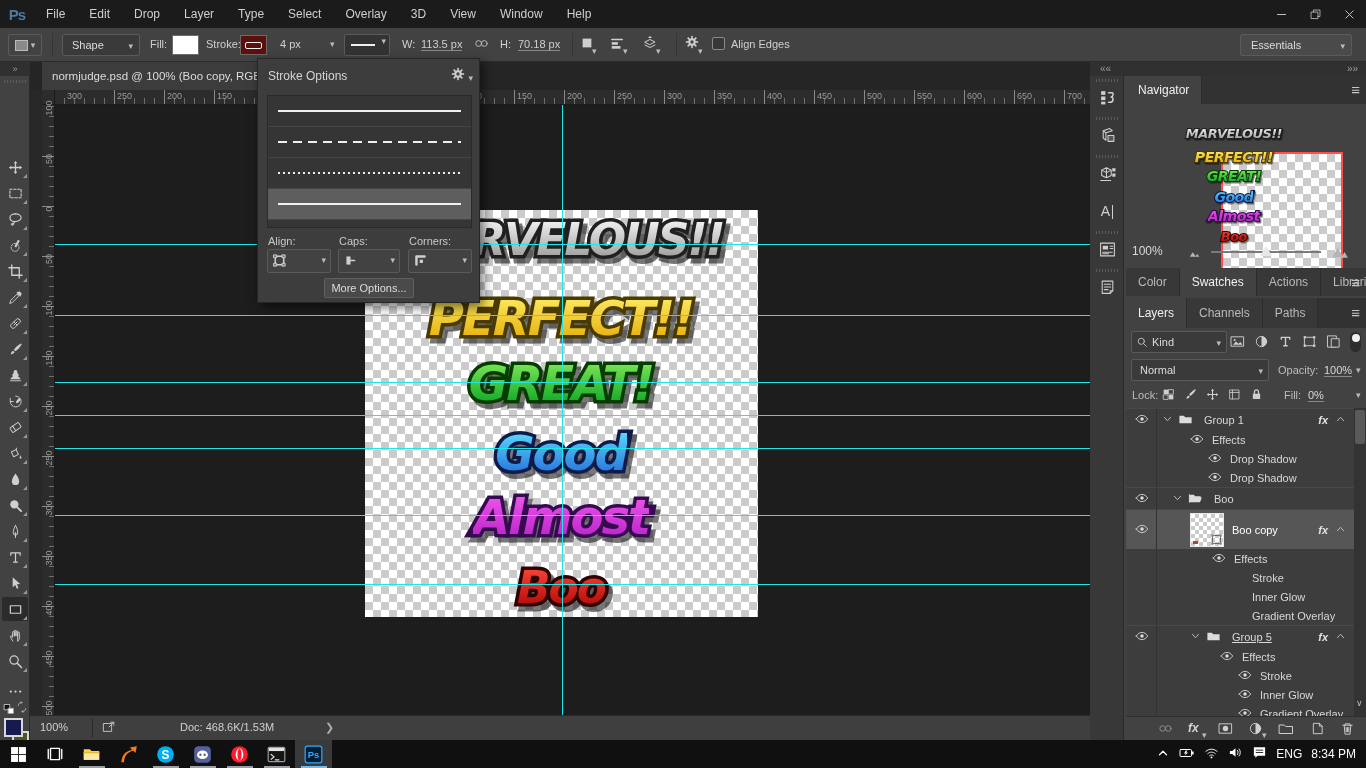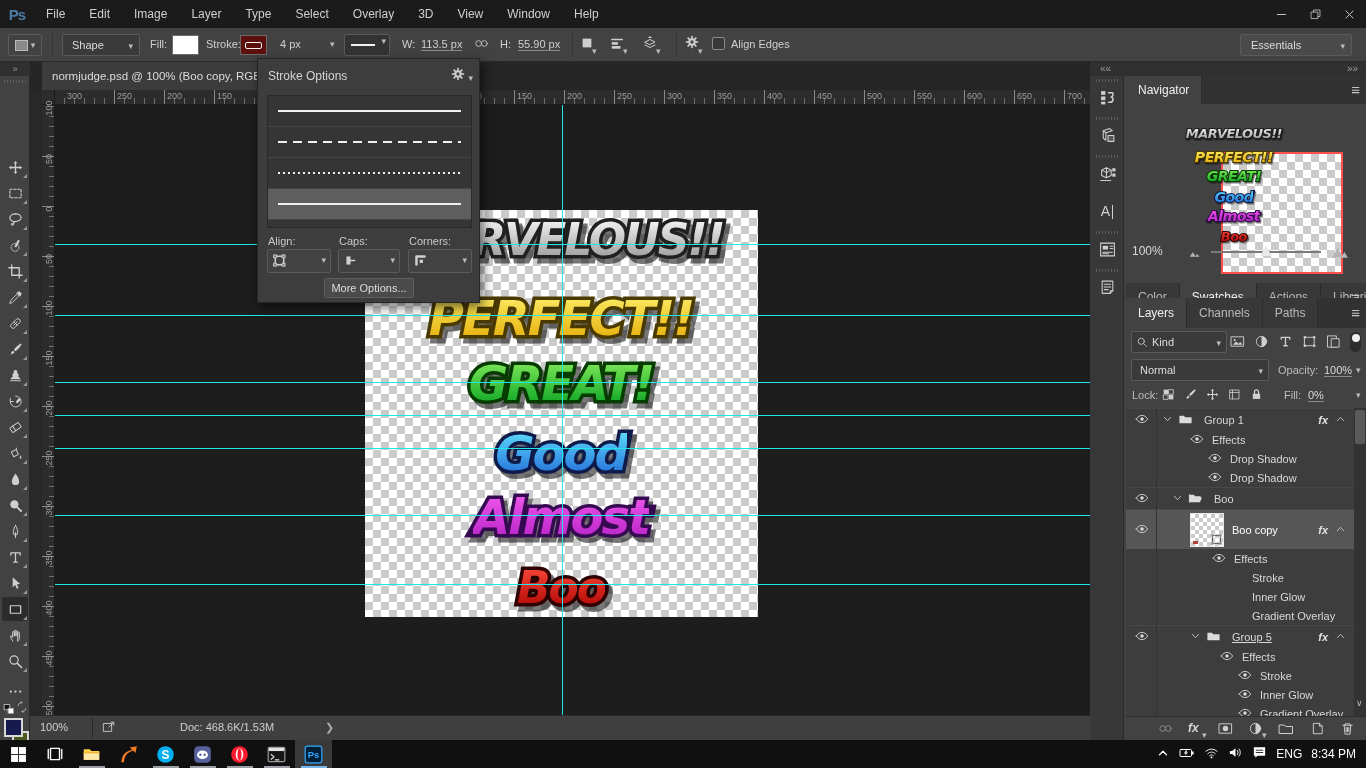--- a/index.html
+++ b/index.html
@@ -136,21 +136,21 @@
 </head>
 <body>
 
 <div id="app">
 
   <div id="menubar">
     <div id="ps-logo">Ps</div>
     <div id="menu-items" class="row">
         <div class="menu-item">File</div>
         <div class="menu-item">Edit</div>
-        <div class="menu-item">Image</div>
+        <div class="menu-item">Drop</div>
         <div class="menu-item">Layer</div>
         <div class="menu-item">Type</div>
         <div class="menu-item">Select</div>
         <div class="menu-item">Overlay</div>
         <div class="menu-item">3D</div>
         <div class="menu-item">View</div>
         <div class="menu-item">Window</div>
         <div class="menu-item">Help</div>
       </div>
     <div id="win-controls">
@@ -195,21 +195,21 @@
       <span class="abs" style="left:6px;top:9px;width:24px;height:2px;background:#f0f0f0;"></span>
       <span class="caret abs" style="right:3px;top:1px;">▾</span>
     </div>
     <div class="ob-label" style="left:402px;">W:</div>
     <div class="ob-label uval" style="left:421px;">113.5 px</div>
     <span class="abs" style="left:474px;top:8px;"><svg viewBox="0 0 16 16" width="15" height="15" fill="none" stroke-linecap="round" stroke-linejoin="round">
           <circle cx="5" cy="8" r="3.1" stroke="#bdbdbd"></circle>
           <circle cx="11" cy="8" r="3.1" stroke="#bdbdbd"></circle>
         </svg></span>
     <div class="ob-label" style="left:500px;">H:</div>
-    <div class="ob-label uval" style="left:518px;">55.90 px</div>
+    <div class="ob-label uval" style="left:518px;">70.18 px</div>
     <div class="ob-div" style="left:572px;"></div>
     <span class="abs" style="left:580px;top:8px;"><svg viewBox="0 0 16 16" width="14" height="14" fill="none" stroke-linecap="round" stroke-linejoin="round">
           <rect x="3" y="3" width="10" height="10" fill="#cfcfcf"></rect>
         </svg></span>
     <span class="caret abs" style="left:592px;top:18px;">▾</span>
     <span class="abs" style="left:610px;top:8px;"><svg viewBox="0 0 16 16" width="14" height="14" fill="none" stroke-linecap="round" stroke-linejoin="round">
           <path d="M2 4H14" stroke="#cfcfcf" stroke-width="1.6"></path>
           <rect x="2" y="7" width="7" height="3" fill="#cfcfcf"></rect>
           <rect x="2" y="11.5" width="10" height="3" fill="#cfcfcf"></rect>
         </svg></span>
@@ -630,21 +630,21 @@
             <path d="M8 11L10.5 8 13 11Z" fill="#b5b5b5"></path>
           </svg></span>
       <div class="abs" style="left:85px;top:13px;width:110px;height:2px;background:#7a7a7a;"></div>
       <div class="abs" style="left:134px;top:8px;width:0;height:0;border-left:6px solid transparent;border-right:6px solid transparent;border-bottom:10px solid #e8e8e8;"></div>
       <span class="abs" style="left:205px;top:5px;"><svg viewBox="0 0 16 16" width="18" height="18" fill="none" stroke-linecap="round" stroke-linejoin="round">
             <path d="M1 13L6 4 11 13Z" fill="#b5b5b5"></path>
             <path d="M9 13L12 8 15 13Z" fill="#b5b5b5"></path>
           </svg></span>
     </div>
 
-    <div class="tabbar" style="left:36px;top:221px;width:240px;height:28px;align-items:flex-end;" id="tabs1">
+    <div class="tabbar" style="left:36px;top:206px;width:240px;height:28px;align-items:flex-end;" id="tabs1">
         <div class="ptab">Color</div>
         <div class="ptab active">Swatches</div>
         <div class="ptab">Actions</div>
         <div class="ptab">Libraries</div>
         <span class="hamb" style="top: 6px;">≡</span>
       </div>
     <div class="tabbar" style="left:36px;top:236px;width:240px;height:30px;" id="tabs2">
         <div class="ptab active">Layers</div>
         <div class="ptab">Channels</div>
         <div class="ptab">Paths</div>

